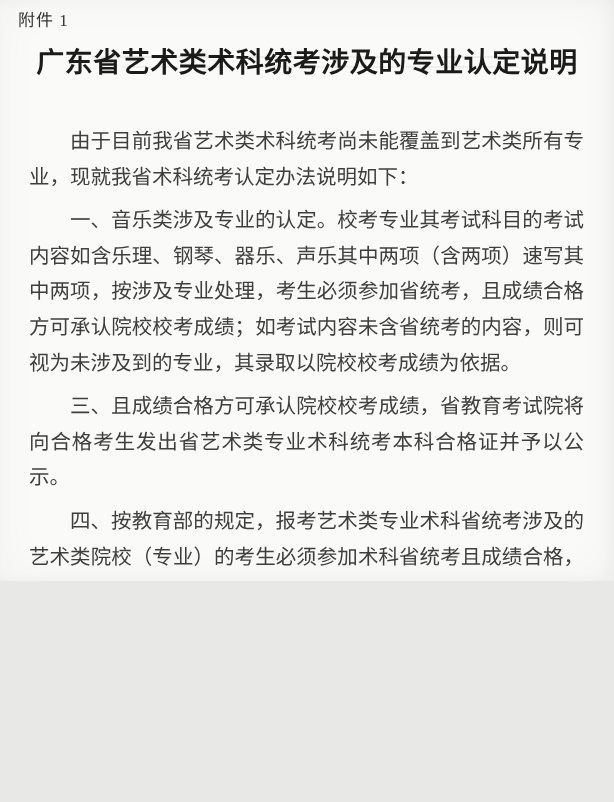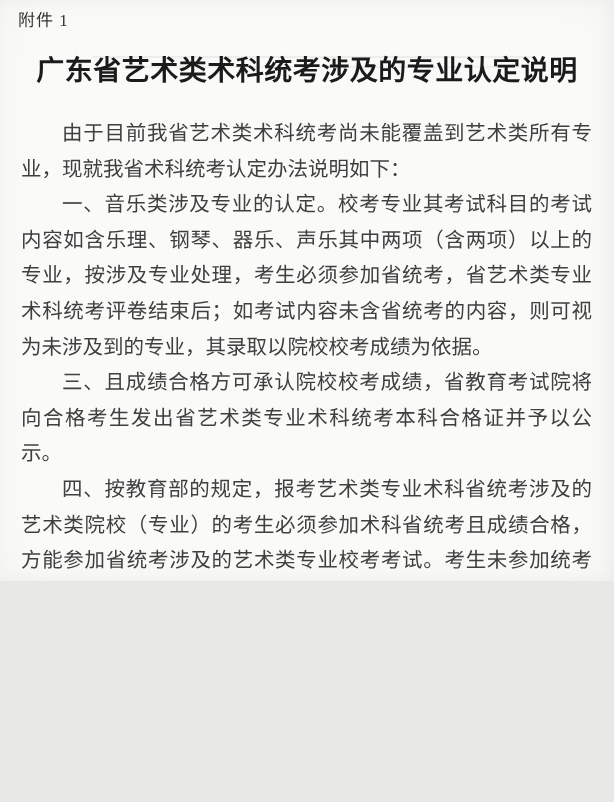--- a/index.html
+++ b/index.html
@@ -24,40 +24,40 @@
     top: 6px;
     font-size: 17px;
     letter-spacing: 1px;
     color: #353535;
   }
   .doc-title {
     position: absolute;
     left: 0;
     right: 0;
     top: 40px;
-    margin: 8px;
+    margin: 0;
     text-align: center;
     font-size: 28px;
     font-weight: bold;
     letter-spacing: 0.5px;
     color: #1b1b1b;
     font-family: Liberation Mono, monospace;
   }
   .content {
     position: absolute;
     left: 21px;
     right: 22px;
     top: 116px;
     font-size: 20.5px;
     line-height: 35.6px;
     text-align: justify;
     text-justify: inter-ideograph;
   }
   .content p {
-    margin: 0;
+    margin: 8px;
     text-indent: 2em;
   }
   
   .scan-streak {
     position: absolute;
     height: 2px;
     background: rgba(0,0,0,0.05);
     pointer-events: none;
   }
   .scan-streak.s1 { top: 56px; left: 92px; width: 438px; }
@@ -94,21 +94,21 @@
 
   <div class="attachment-label">附件 1</div>
 
   <h1 class="doc-title">广东省艺术类术科统考涉及的专业认定说明</h1>
 
   <div class="scan-streak s1"></div>
   <div class="scan-streak s2"></div>
 
   <div class="content">
     <p>由于目前我省艺术类术科统考尚未能覆盖到艺术类所有专业，现就我省术科统考认定办法说明如下：</p>
-    <p>一、音乐类涉及专业的认定。校考专业其考试科目的考试内容如含乐理、钢琴、器乐、声乐其中两项（含两项）以上的专业，按涉及专业处理，考生必须参加省统考，省艺术类专业术科统考评卷结束后；如考试内容未含省统考的内容，则可视为未涉及到的专业，其录取以院校校考成绩为依据。</p>
+    <p>一、音乐类涉及专业的认定。校考专业其考试科目的考试内容如含乐理、钢琴、器乐、声乐其中两项（含两项）速写其中两项，按涉及专业处理，考生必须参加省统考，且成绩合格方可承认院校校考成绩；如考试内容未含省统考的内容，则可视为未涉及到的专业，其录取以院校校考成绩为依据。</p>
     <p>三、且成绩合格方可承认院校校考成绩，省教育考试院将向合格考生发出省艺术类专业术科统考本科合格证并予以公示。</p>
     <p>四、按教育部的规定，报考艺术类专业术科省统考涉及的艺术类院校（专业）的考生必须参加术科省统考且成绩合格，方能参加省统考涉及的艺术类专业校考考试。考生未参加统考或统考成绩不合格且报考术科省统考涉及到专业的校考，将不能参加录取，其责任由考生本人承担。</p>
   </div>
 
   <div class="watermark">
     <span class="wm-url">www.ms211.com</span><span class="wm-suffix">素材</span>
   </div>
 
 </div>
 

